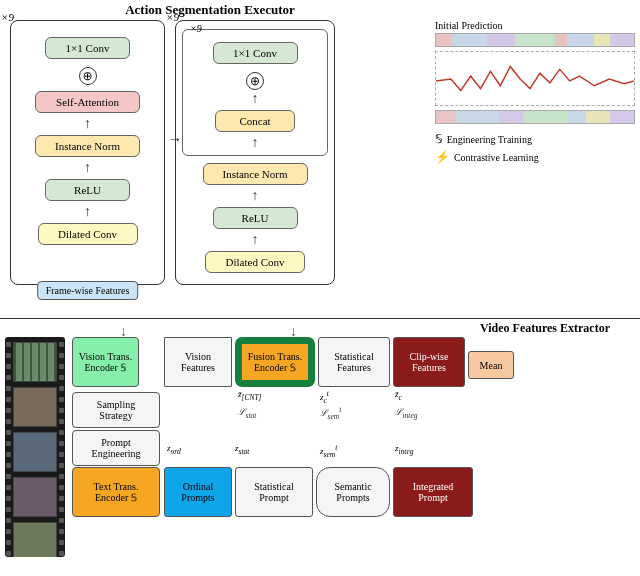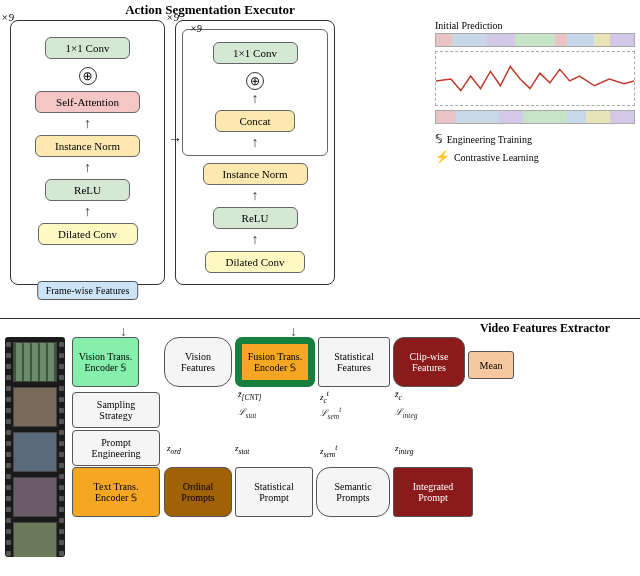--- a/index.html
+++ b/index.html
@@ -406,33 +406,33 @@
         <div style="width:5px;height:5px;background:#555;border-radius:1px;"></div>
       </div>
     </div>
 
     <div style="position:absolute; top:18px; left:72px; right:5px; height:235px;">
 
       <div style="position:absolute; top:0; left:0; width:67px; height:50px; background:#86efac; border:1px solid #555; border-radius:4px; display:flex; align-items:center; justify-content:center; text-align:center; font-size:10px;">
         Vision Trans.<br>Encoder 𝕊
       </div>
 
-      <div style="position:absolute; top:0; left:92px; width:68px; height:50px; background:#f5f5f5; border:1px solid #555; border-radius:15px; display:flex; align-items:center; justify-content:center; text-align:center; font-size:10px;">
+      <div style="position:absolute; top:0; left:92px; width:68px; height:50px; background:#f5f5f5; border:1px solid #555; border-radius:1px; display:flex; align-items:center; justify-content:center; text-align:center; font-size:10px;">
         Vision<br>Features
       </div>
 
       <div style="position:absolute; top:0; left:163px; width:80px; height:50px; background:#f5a623; border:7px solid #15803d; border-radius:7px; display:flex; align-items:center; justify-content:center; text-align:center; font-size:10px;">
         Fusion Trans.<br>Encoder 𝕊
       </div>
 
       <div style="position:absolute; top:0; left:246px; width:72px; height:50px; background:#f5f5f5; border:1px solid #555; border-radius:3px; display:flex; align-items:center; justify-content:center; text-align:center; font-size:10px;">
         Statistical<br>Features
       </div>
 
-      <div style="position:absolute; top:0; left:321px; width:72px; height:50px; background:#8b1a1a; color:#fff; border:1px solid #555; border-radius:11px; display:flex; align-items:center; justify-content:center; text-align:center; font-size:10px;">
+      <div style="position:absolute; top:0; left:321px; width:72px; height:50px; background:#8b1a1a; color:#fff; border:1px solid #555; border-radius:3px; display:flex; align-items:center; justify-content:center; text-align:center; font-size:10px;">
         Clip-wise<br>Features
       </div>
 
       <div style="position:absolute; top:14px; left:396px; width:46px; height:28px; background:#f8c8a0; border:1px solid #555; border-radius:3px; display:flex; align-items:center; justify-content:center; text-align:center; font-size:10px;">
         Mean
       </div>
 
       <div style="position:absolute; top:52px; left:166px; font-size:9px; font-style:italic;">z̄<sub>[CNT]</sub></div>
       <div style="position:absolute; top:52px; left:248px; font-size:9px; font-style:italic;">z<sub>c</sub><sup>t</sup></div>
       <div style="position:absolute; top:52px; left:323px; font-size:9px; font-style:italic;">z̄<sub>c</sub></div>
@@ -451,21 +451,21 @@
 
       <div style="position:absolute; top:106px; left:95px; font-size:9px; font-style:italic;">z<sub>ord</sub></div>
       <div style="position:absolute; top:106px; left:163px; font-size:9px; font-style:italic;">z<sub>stat</sub></div>
       <div style="position:absolute; top:106px; left:248px; font-size:9px; font-style:italic;">z<sub>sem</sub><sup>t</sup></div>
       <div style="position:absolute; top:106px; left:323px; font-size:9px; font-style:italic;">z<sub>integ</sub></div>
 
       <div style="position:absolute; top:130px; left:0; width:88px; height:50px; background:#f5a623; border:1px solid #555; border-radius:4px; display:flex; align-items:center; justify-content:center; text-align:center; font-size:10px;">
         Text Trans.<br>Encoder 𝕊
       </div>
 
-      <div style="position:absolute; top:130px; left:92px; width:68px; height:50px; background:#a16207; border:1px solid #555; border-radius:8px; display:flex; align-items:center; justify-content:center; text-align:center; font-size:10px;">
+      <div style="position:absolute; top:130px; left:92px; width:68px; height:50px; background:#0ea5e9; border:1px solid #555; border-radius:3px; display:flex; align-items:center; justify-content:center; text-align:center; font-size:10px;">
         Ordinal<br>Prompts
       </div>
 
       <div style="position:absolute; top:130px; left:163px; width:78px; height:50px; background:#f5f5f5; border:1px solid #555; border-radius:3px; display:flex; align-items:center; justify-content:center; text-align:center; font-size:10px;">
         Statistical<br>Prompt
       </div>
 
       <div style="position:absolute; top:130px; left:244px; width:74px; height:50px; background:#f5f5f5; border:1px solid #555; border-radius:14px; display:flex; align-items:center; justify-content:center; text-align:center; font-size:10px;">
         Semantic<br>Prompts
       </div>

